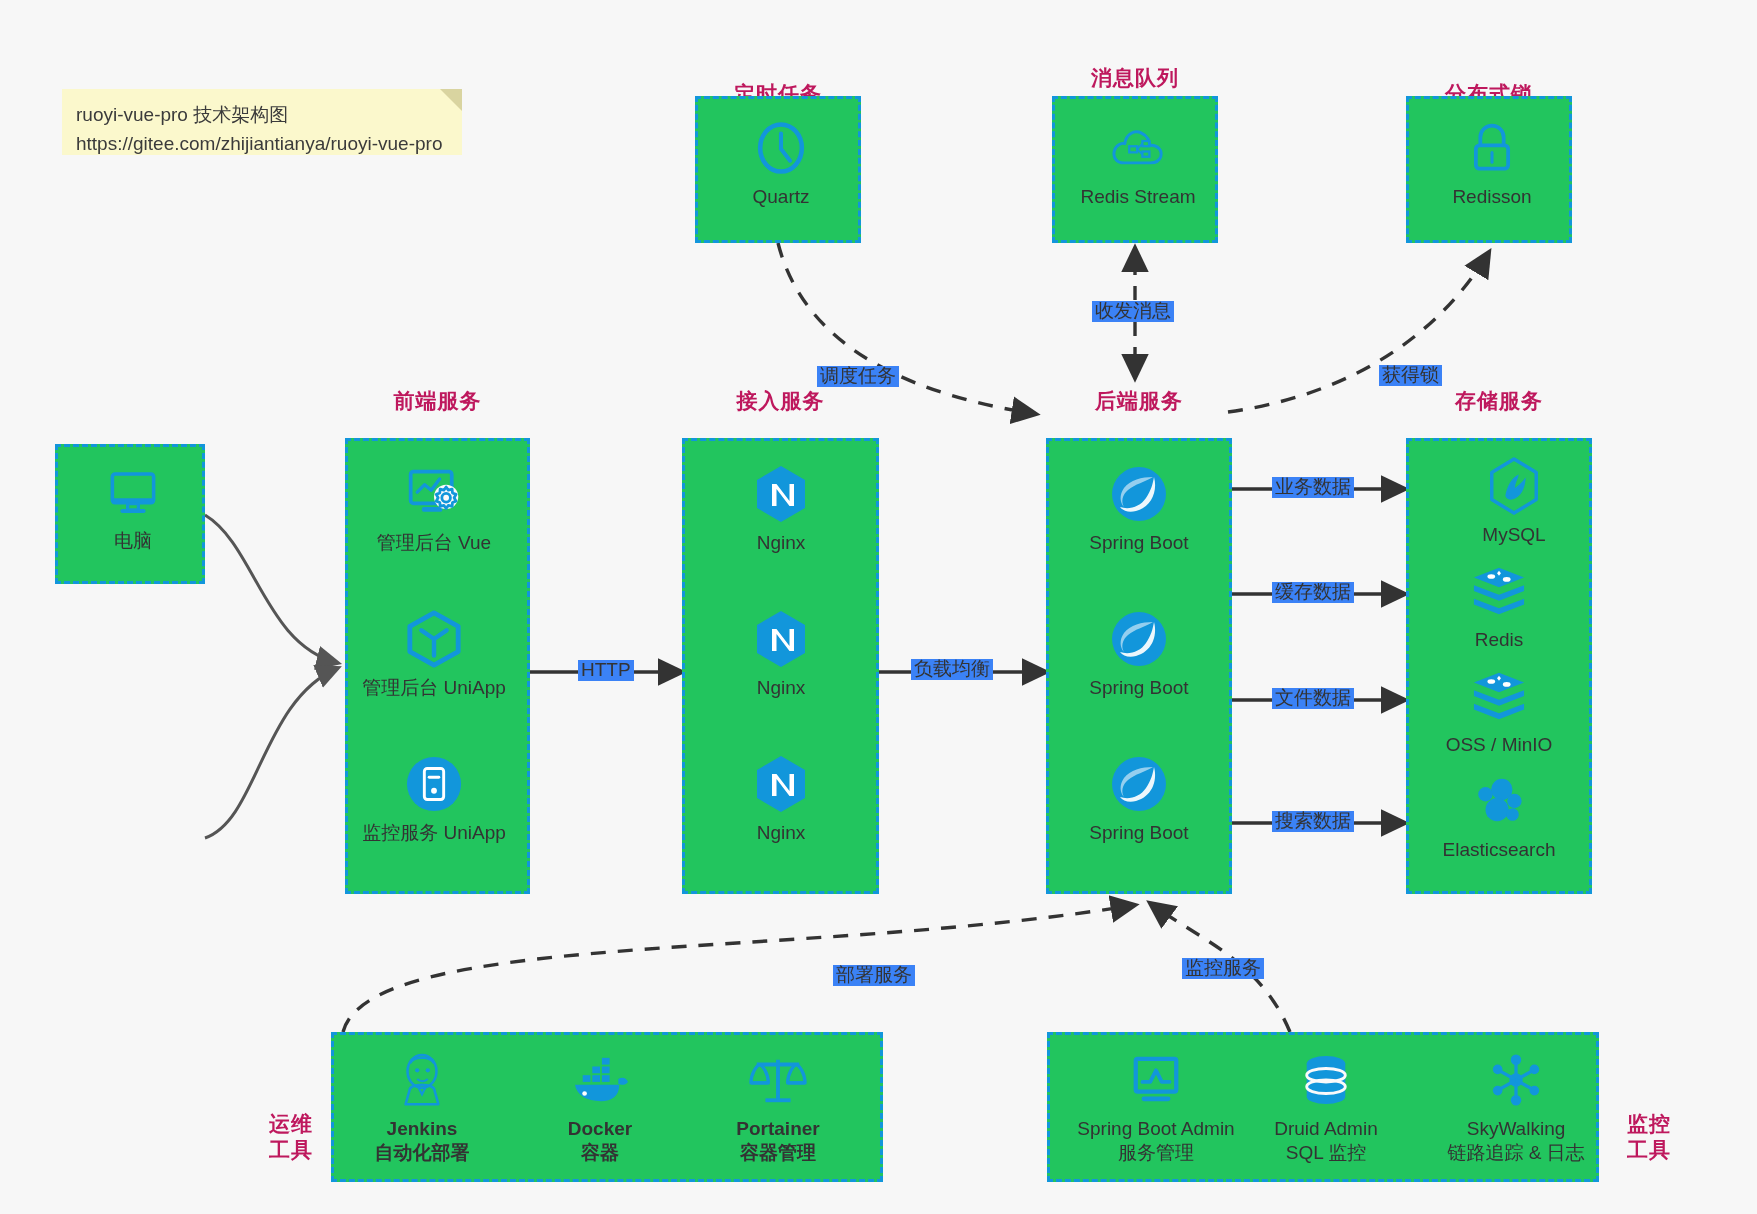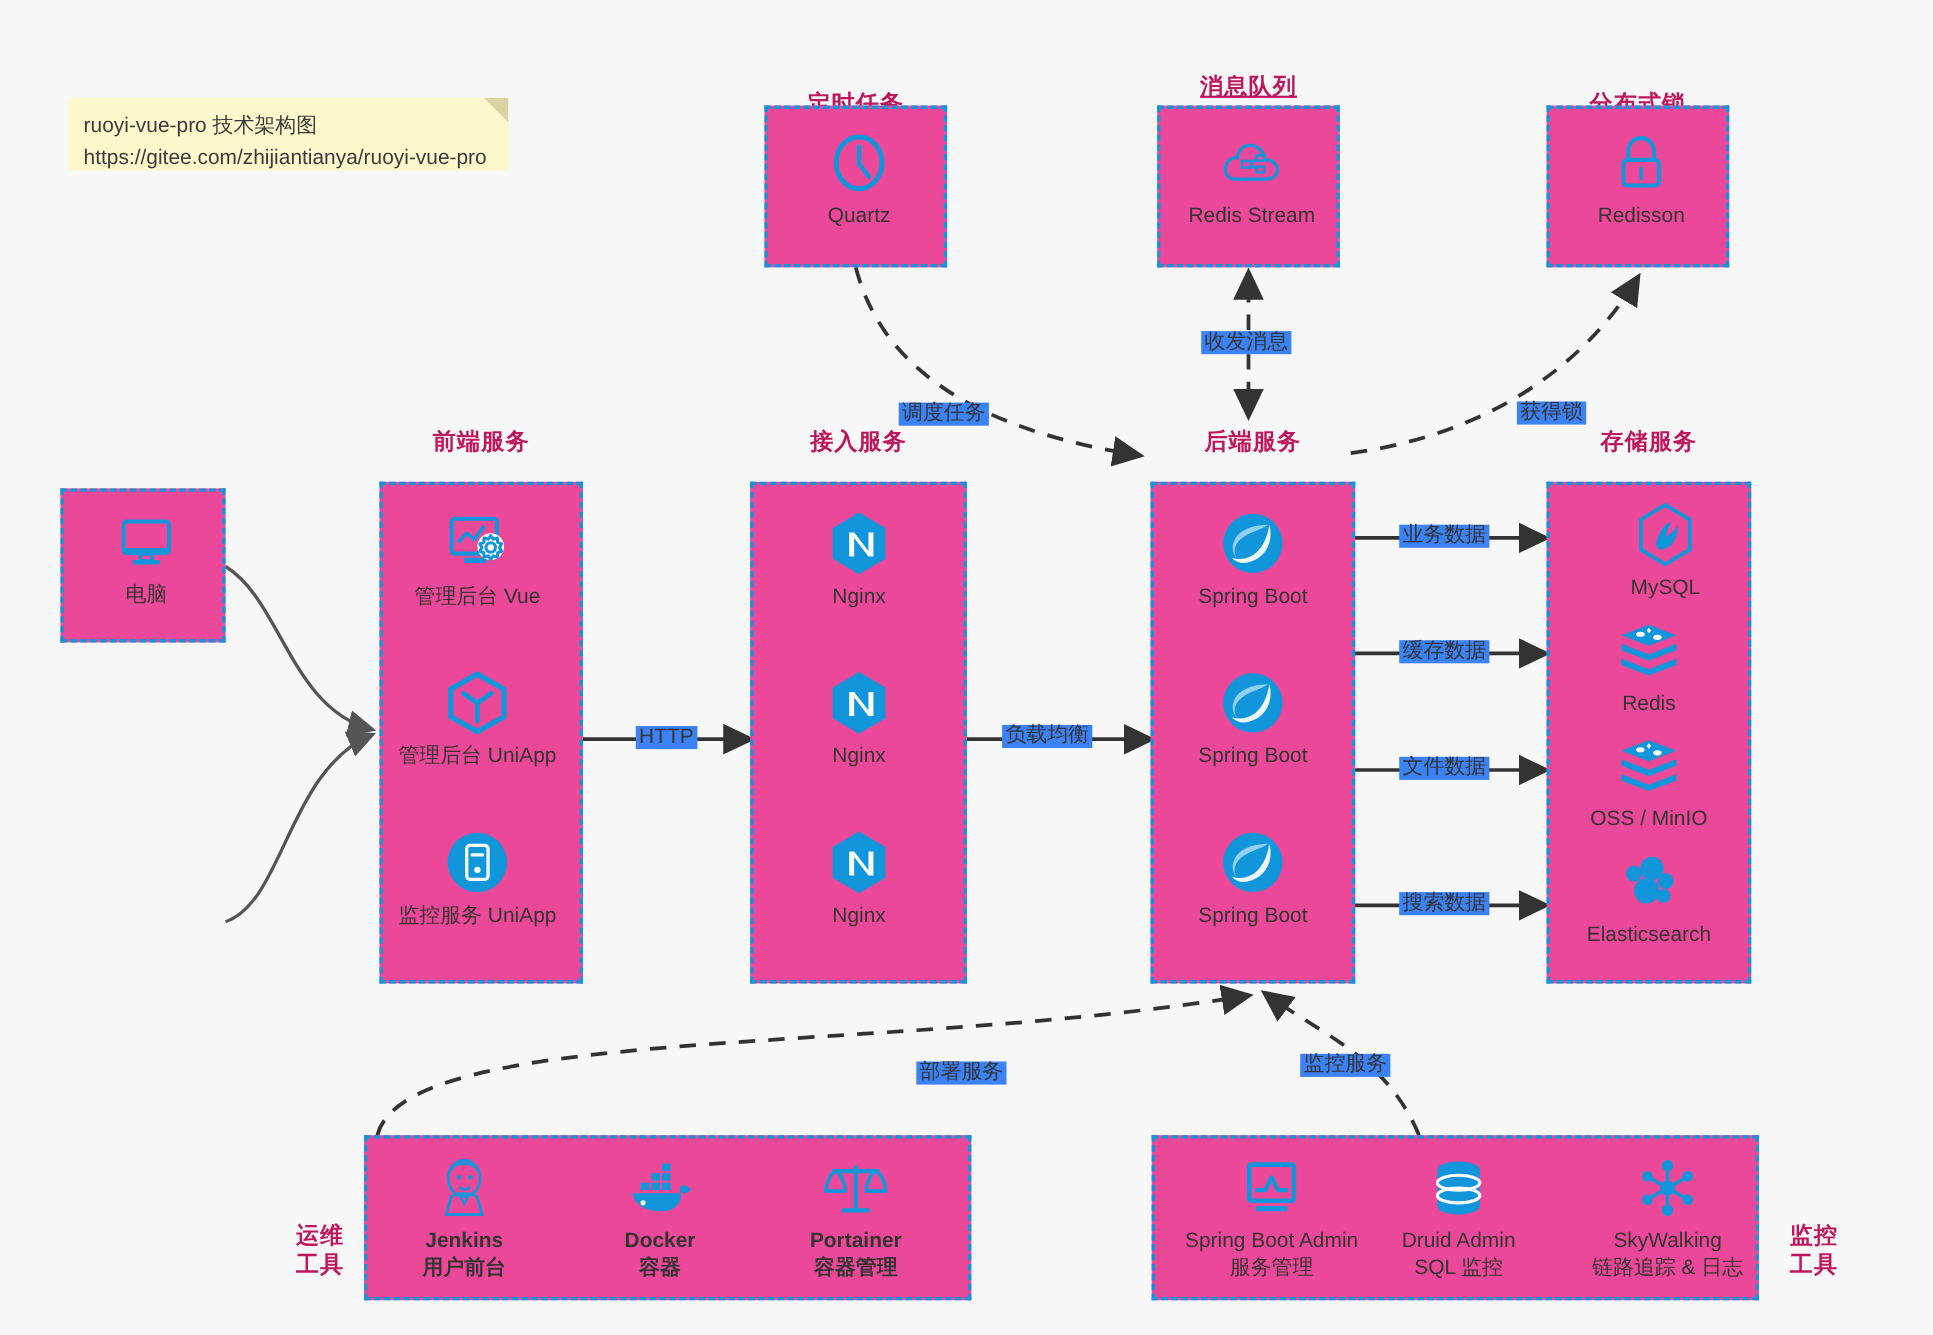--- a/index.html
+++ b/index.html
@@ -8,21 +8,21 @@
     width:1757px;height:1214px;position:relative;overflow:hidden;
     background:#f7f7f7;
   }
   #stage{position:absolute;left:0;top:0;width:1757px;height:1214px;}
   .svg-layer{position:absolute;left:0;top:0;width:1757px;height:1214px;pointer-events:none;}
 
   
   .box{
     position:absolute;
     border:3px dashed #1296db;
-    background:#ec4899;
+    background:#22c55e;
     box-sizing:border-box;
   }
   .grp-title{
     position:absolute;
     color:#be185d;
     font-weight:bold;
     font-size:21px;
     letter-spacing:1px;
     white-space:nowrap;
     text-align:center;
@@ -139,21 +139,21 @@
       <div class="ico">
         <svg width="58" height="58" viewBox="0 0 64 64">
           <ellipse cx="32" cy="32" rx="23" ry="26" fill="none" stroke="#1296db" stroke-width="5"></ellipse>
           <path d="M32 16 L32 33 L42 46" fill="none" stroke="#1296db" stroke-width="4.5" stroke-linecap="round"></path>
         </svg>
       </div>
       <div class="lbl">Quartz</div>
     </div>
   </div>
 
-  <div class="grp-title" style="left:1052px;top:28px;width:166px;text-decoration:underline;">消息队列</div>
+  <div class="grp-title" style="left:1052px;top:28px;width:166px;">消息队列</div>
   <div class="box" style="left:1052px;top:96px;width:166px;height:147px;">
     <div class="node" style="left:13px;top:18px;">
       <div class="ico">
         <svg width="56" height="52" viewBox="0 0 64 58">
           <path d="M16 46 C7 46 3 39 5 32 C7 25 14 23 17 24 C18 13 28 8 36 12 C43 15 46 22 45 26 C55 25 60 32 58 39 C56 45 50 46 46 46 Z" fill="none" stroke="#1296db" stroke-width="3.4" stroke-linejoin="round"></path>
           <rect x="22" y="27" width="9" height="7" fill="none" stroke="#1296db" stroke-width="2.6"></rect>
           <rect x="37" y="21" width="8" height="6" fill="none" stroke="#1296db" stroke-width="2.6"></rect>
           <rect x="37" y="33" width="8" height="6" fill="none" stroke="#1296db" stroke-width="2.6"></rect>
           <path d="M31 30.5 L37 24 M31 30.5 L37 36" fill="none" stroke="#1296db" stroke-width="2.4"></path>
         </svg>
@@ -360,21 +360,21 @@
           <ellipse cx="29" cy="22" rx="15" ry="17" fill="none" stroke="#1296db" stroke-width="2.6"></ellipse>
           <path d="M17 14 C17 6 41 6 41 14" fill="none" stroke="#1296db" stroke-width="2.6"></path>
           <circle cx="24" cy="21" r="2.2" fill="#1296db"></circle>
           <circle cx="35" cy="21" r="2.2" fill="#1296db"></circle>
           <path d="M24 30 C27 33 32 33 35 30" fill="none" stroke="#1296db" stroke-width="2.2"></path>
           <path d="M16 42 C16 38 22 36 29 36 C36 36 42 38 42 42 L46 56 L12 56 Z" fill="none" stroke="#1296db" stroke-width="2.6" stroke-linejoin="round"></path>
           <path d="M25 38 L29 46 L33 38" fill="none" stroke="#1296db" stroke-width="2.2"></path>
         </svg>
       </div>
       <div class="lbl">Jenkins</div>
-      <div class="lbl2">用户前台</div>
+      <div class="lbl2">自动化部署</div>
     </div>
 
     <div class="node" style="left:196px;top:14px;">
       <div class="ico">
         <svg width="62" height="52" viewBox="0 0 64 54">
           <rect x="14" y="22" width="8" height="7" fill="#1296db"></rect>
           <rect x="24" y="22" width="8" height="7" fill="#1296db"></rect>
           <rect x="34" y="22" width="8" height="7" fill="#1296db"></rect>
           <rect x="24" y="13" width="8" height="7" fill="#1296db"></rect>
           <rect x="34" y="13" width="8" height="7" fill="#1296db"></rect>

